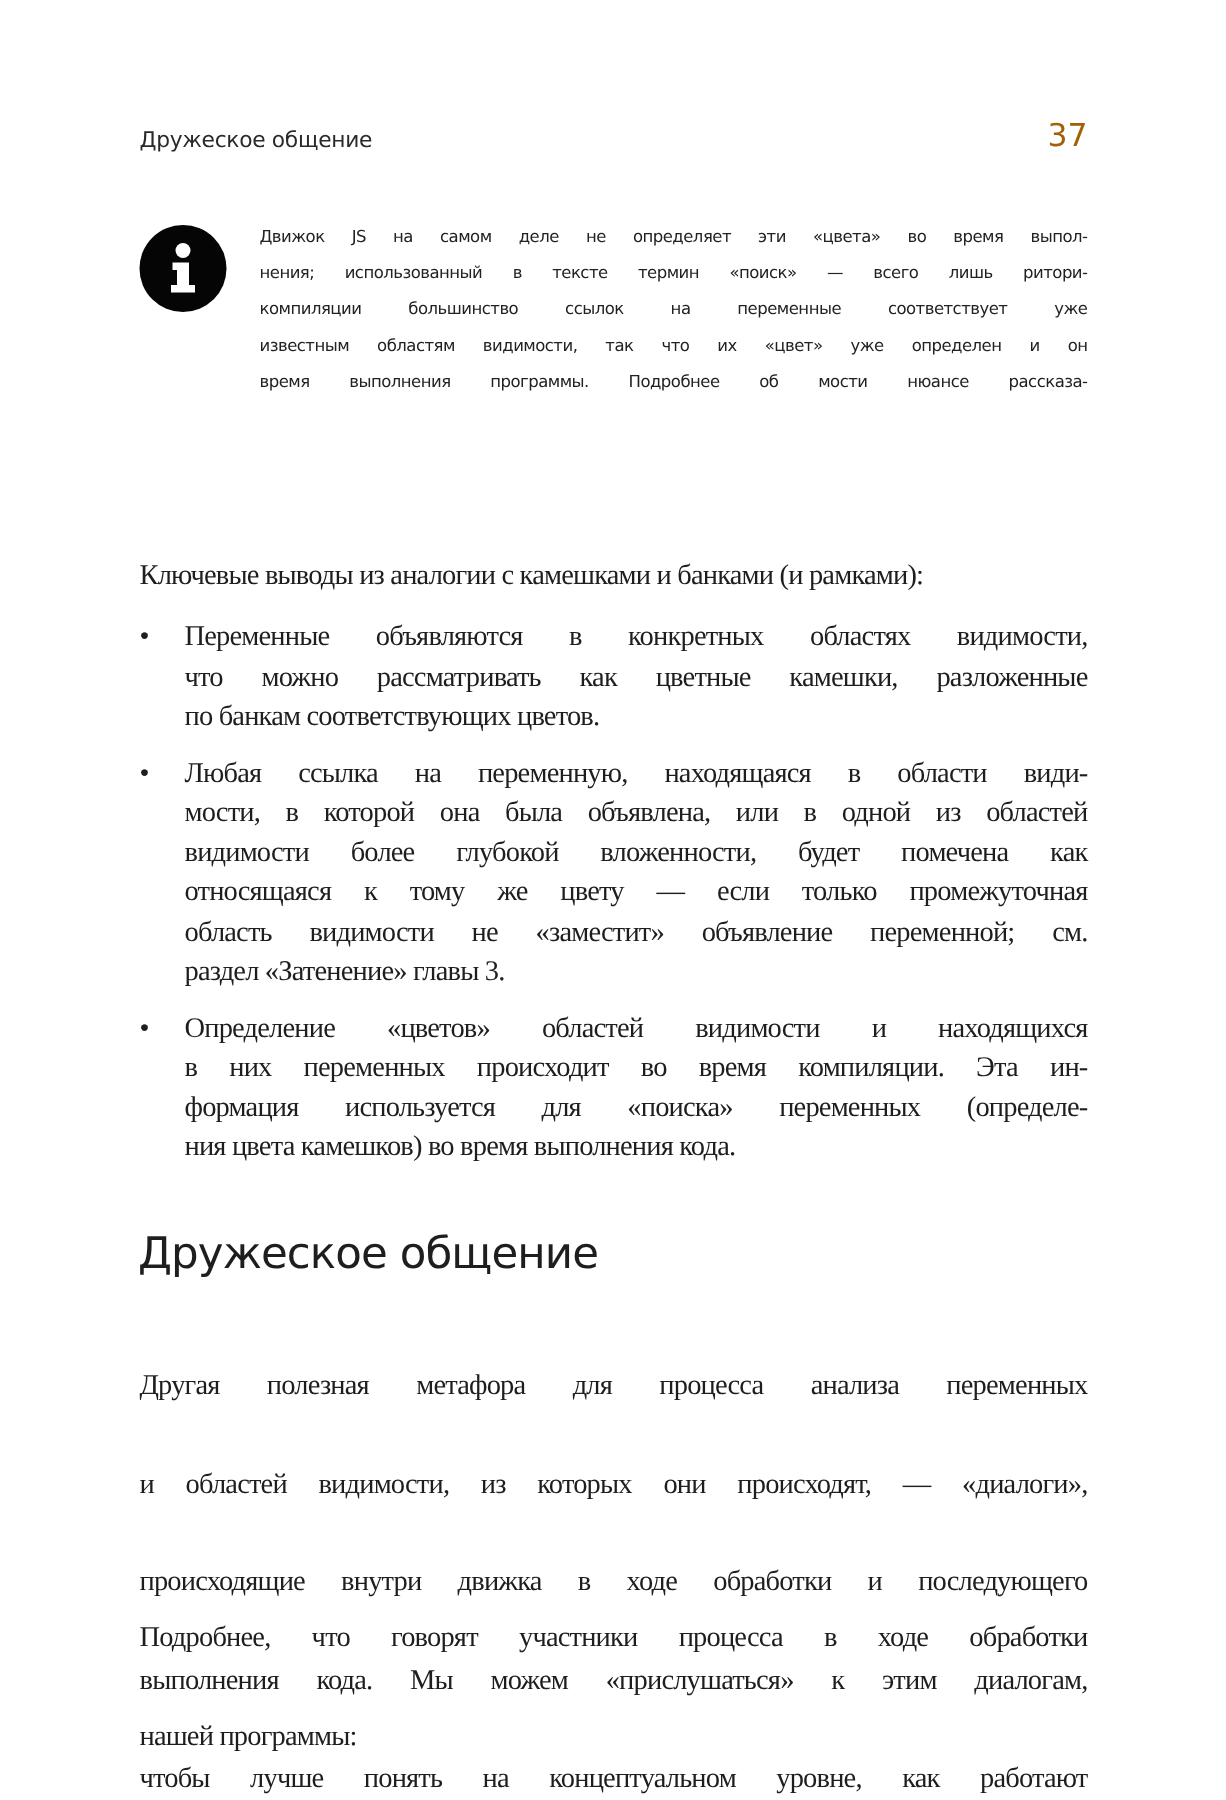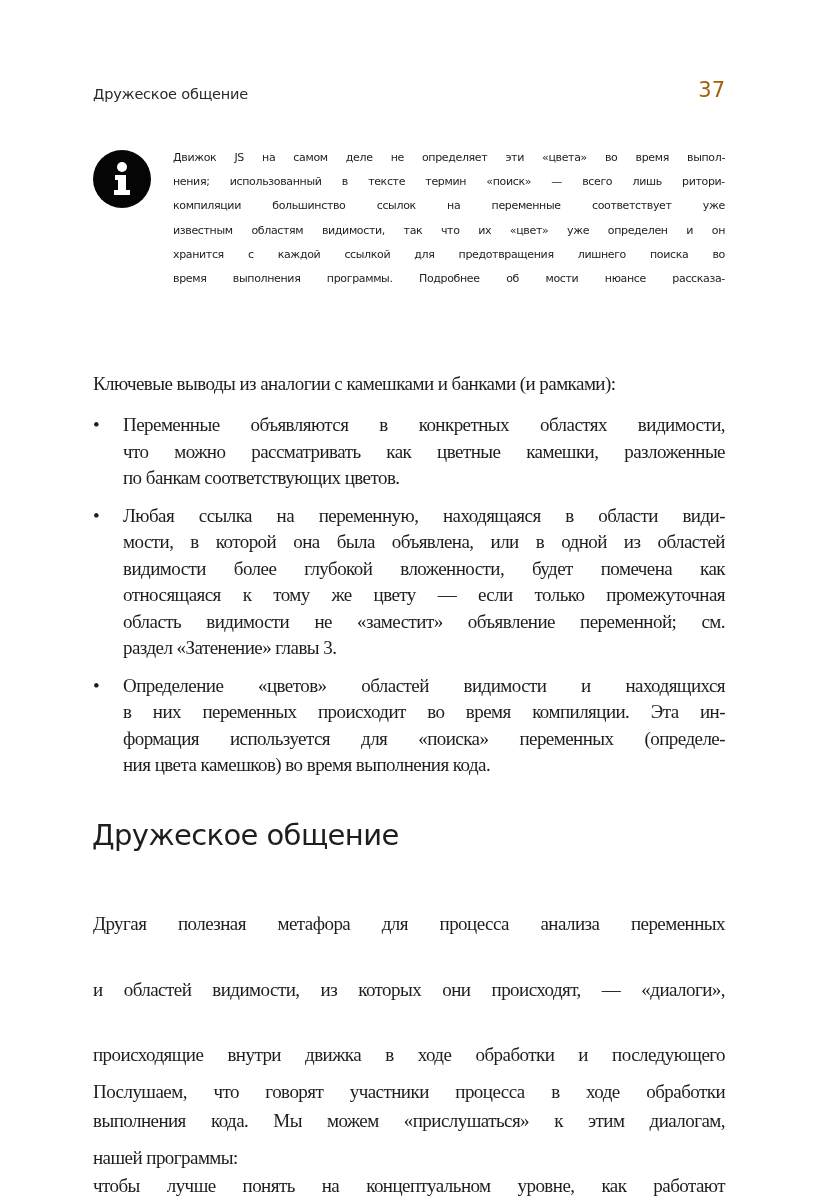--- a/index.html
+++ b/index.html
@@ -37,21 +37,20 @@
     <svg width="58" height="58" viewBox="0 0 58 58">
       <circle cx="29" cy="17" r="5" fill="#ffffff"></circle>
       <path d="M22 25 H33 V40 H37 V45 H21 V40 H25 V30 H22 Z" fill="#ffffff"></path>
     </svg>
   </div>
   <div class="note-text">
     <span class="line">Движок JS на самом деле не определяет эти «цвета» во время выпол-</span>
     <span class="line">нения; использованный в тексте термин «поиск» — всего лишь ритори-</span>
     <span class="line">компиляции большинство ссылок на переменные соответствует уже</span>
     <span class="line">известным областям видимости, так что их «цвет» уже определен и он</span>
-    <span class="line">хранится с каждой ссылкой для предотвращения лишнего поиска во</span>
     <span class="line">время выполнения программы. Подробнее об мости нюансе рассказа-</span>
   </div>
 </div>
 
 <div class="lead serif">Ключевые выводы из аналогии с камешками и банками (и рамками):</div>
 
 <ul class="bullets serif">
   <li>
     <span class="dot">•</span>
     <span class="line">Переменные объявляются в конкретных областях видимости,</span>
@@ -81,15 +80,15 @@
 <div class="para p1 serif">
   <span class="line">Другая полезная метафора для процесса анализа переменных</span>
   <span class="line">и областей видимости, из которых они происходят, — «диалоги»,</span>
   <span class="line">происходящие внутри движка в ходе обработки и последующего</span>
   <span class="line">выполнения кода. Мы можем «прислушаться» к этим диалогам,</span>
   <span class="line">чтобы лучше понять на концептуальном уровне, как работают</span>
   <span class="line last">области видимости.</span>
 </div>
 
 <div class="para p2 serif">
-  <span class="line">Послушаем, что говорят участники процесса в ходе обработки</span>
+  <span class="line">Подробнее, что говорят участники процесса в ходе обработки</span>
   <span class="line last">нашей программы:</span>
 </div>
 
 </body></html>

